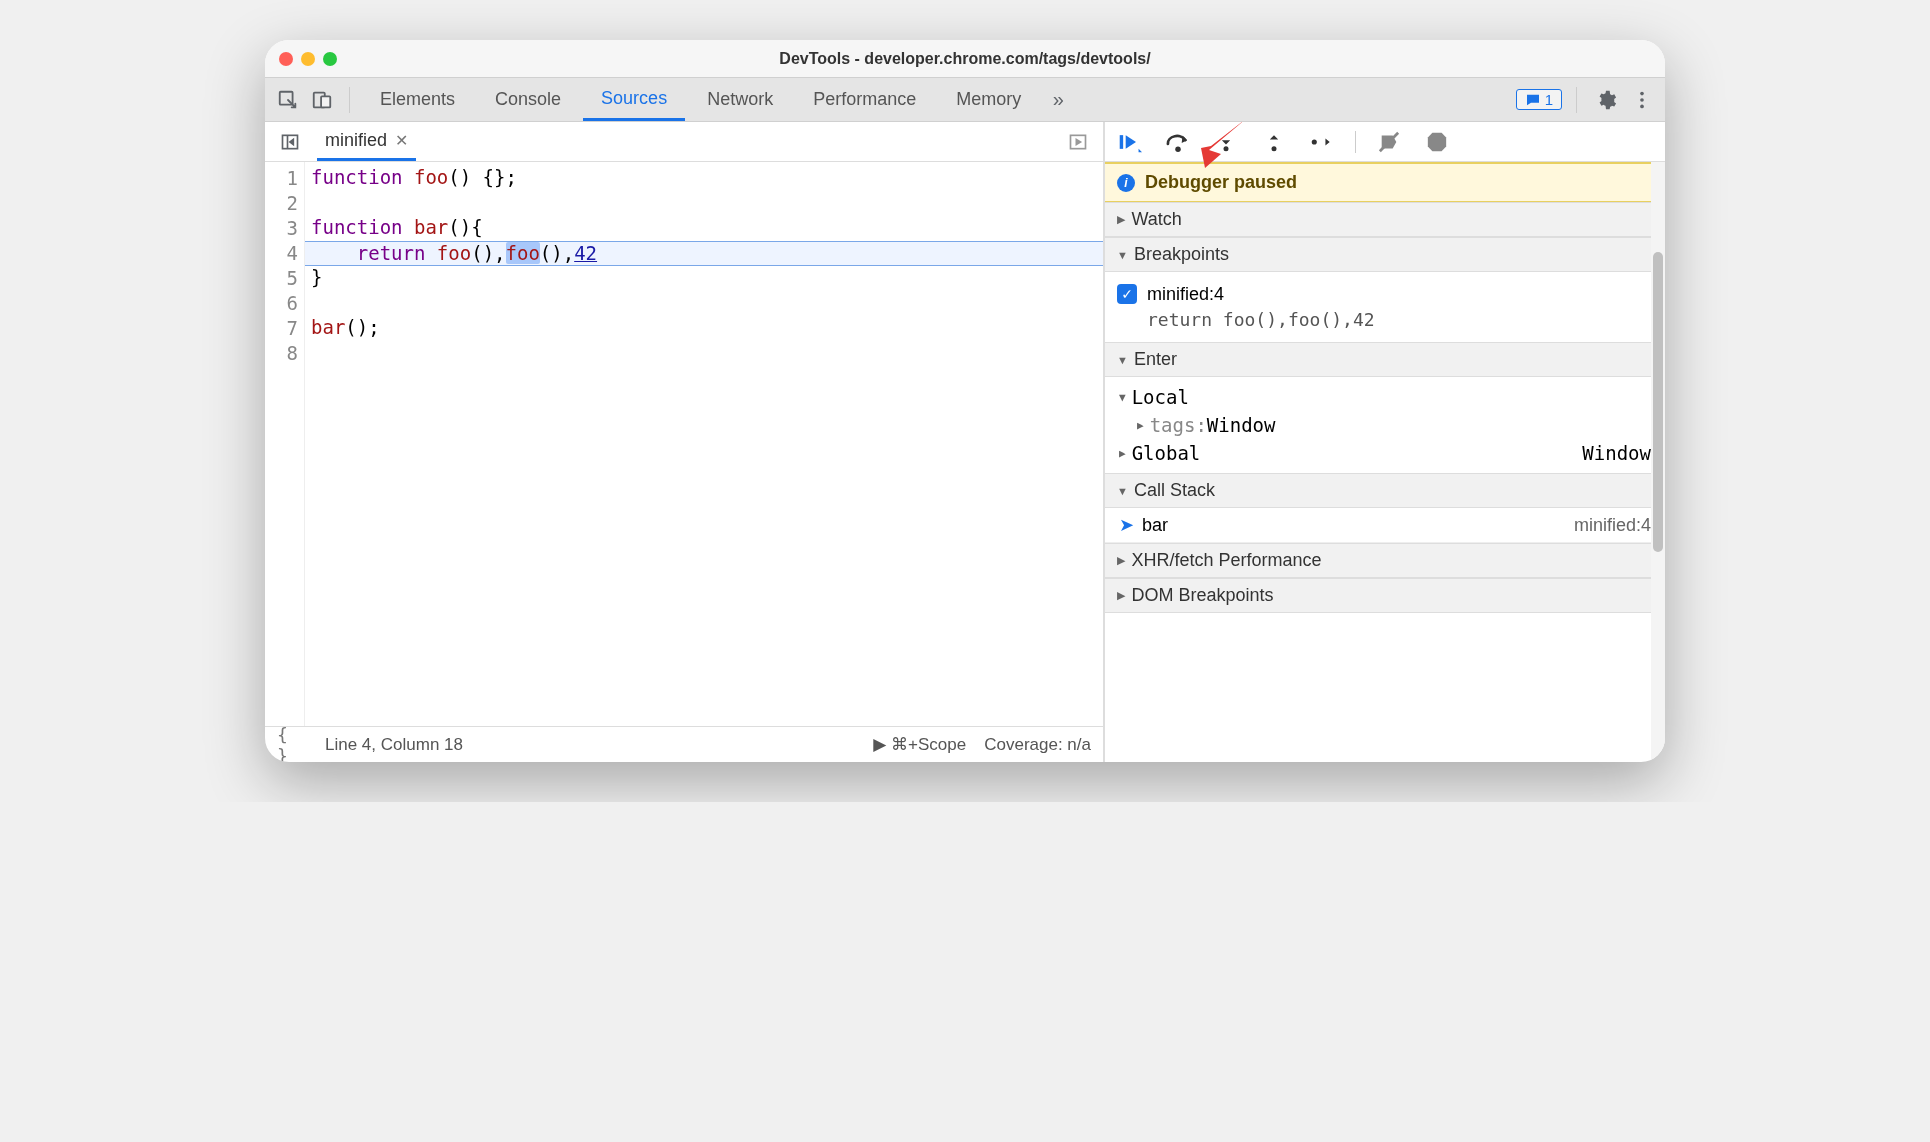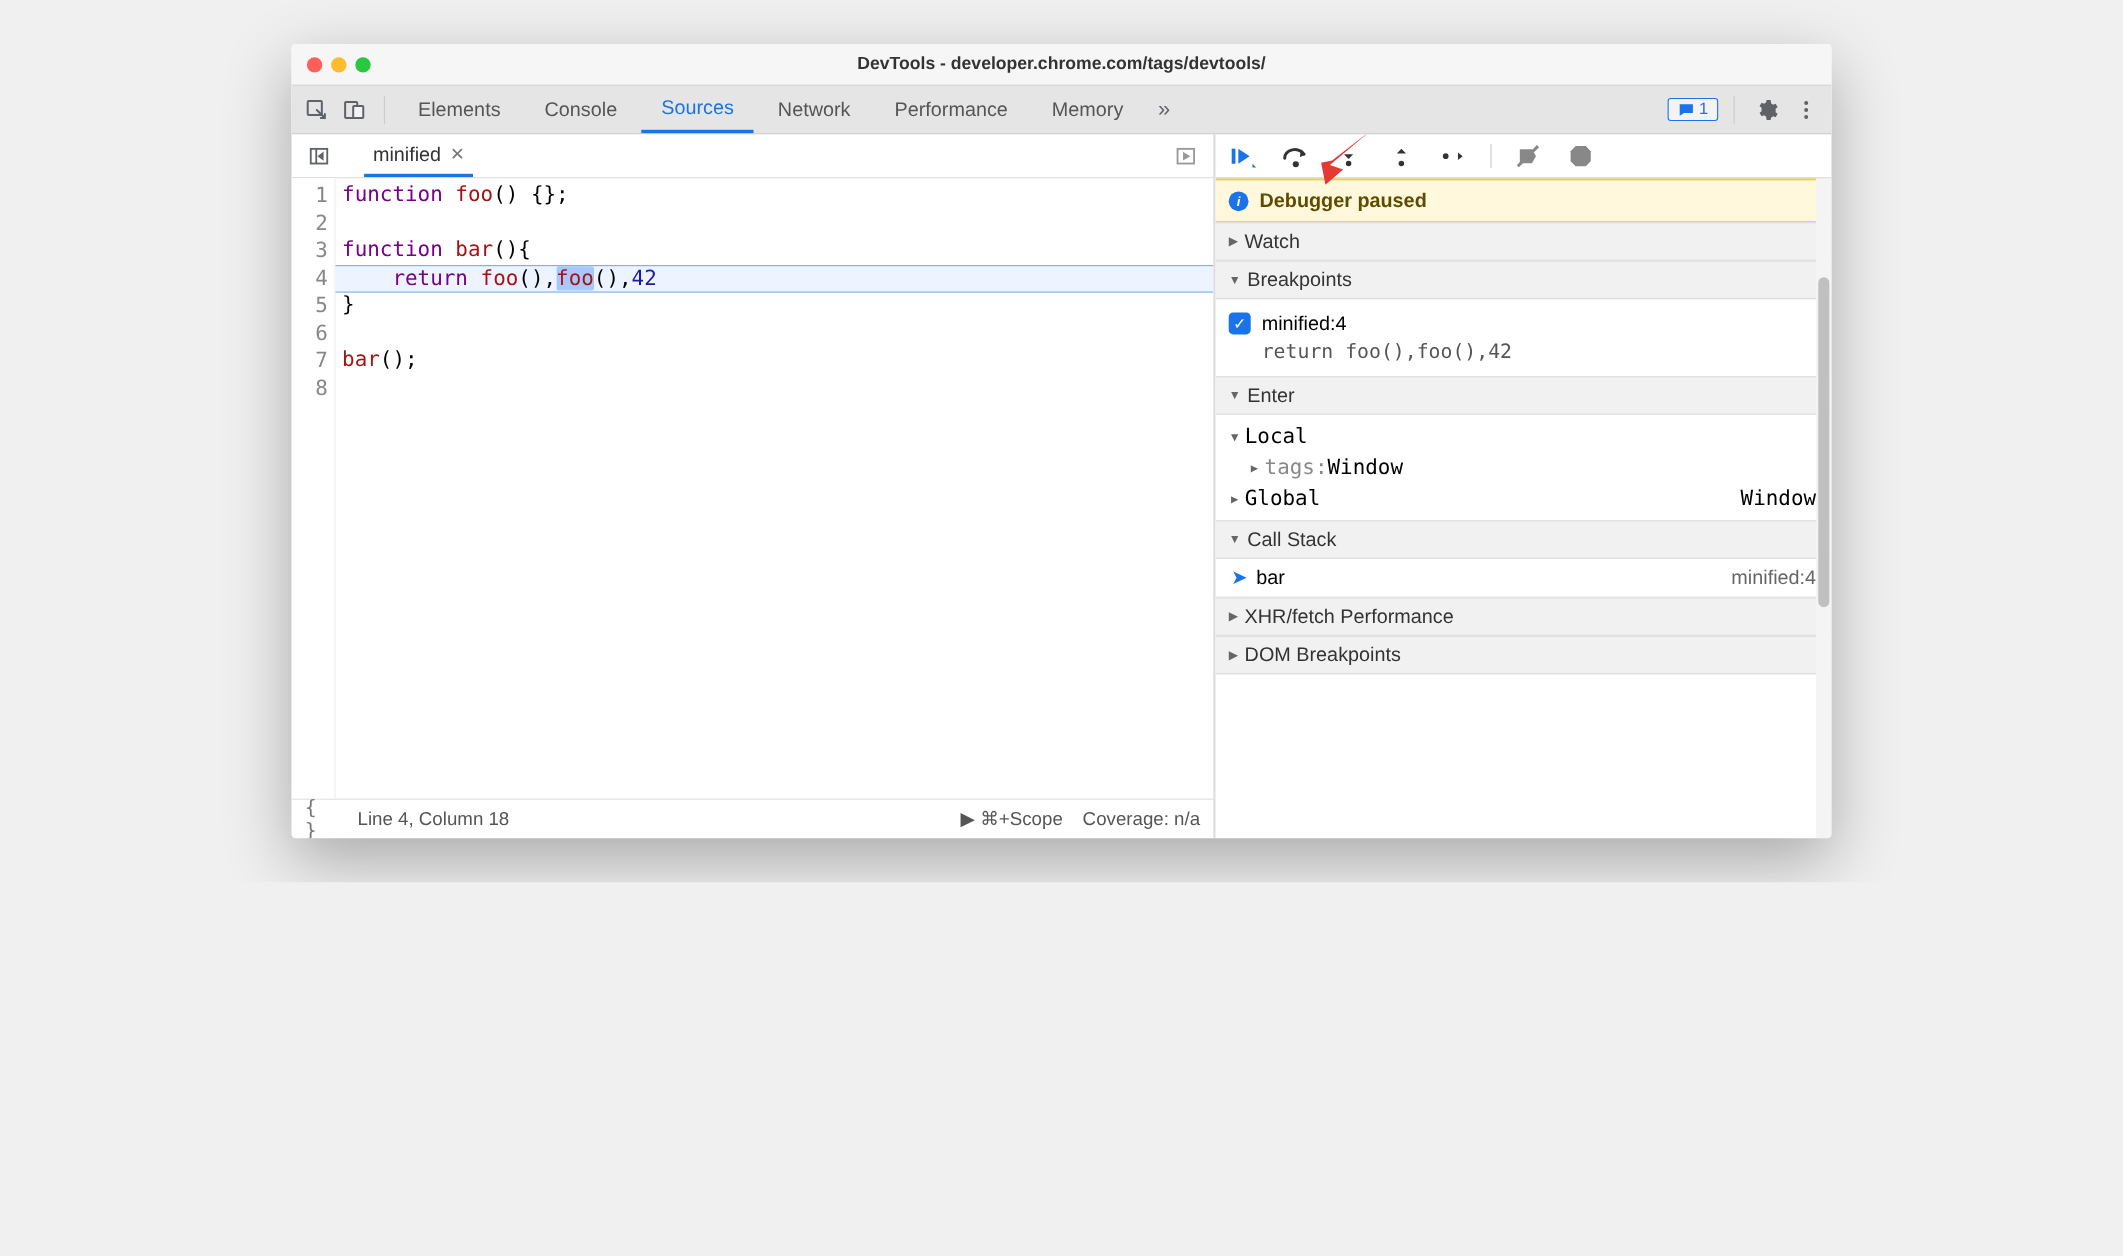--- a/index.html
+++ b/index.html
@@ -7,21 +7,21 @@
   font-family: -apple-system, BlinkMacSystemFont, "Segoe UI", sans-serif;
   background: #f0f0f0;
   display: flex;
   justify-content: center;
   align-items: flex-start;
   padding: 40px;
 }
 .window {
   width: 1400px;
   background: #fff;
-  border-radius: 4px;
+  border-radius: 24px;
   box-shadow: 0 20px 60px rgba(0,0,0,0.3);
   overflow: hidden;
   position: relative;
 }
 .titlebar {
   height: 38px;
   display: flex;
   align-items: center;
   position: relative;
   background: #f6f6f6;
@@ -81,21 +81,21 @@
 }
 .left-pane { flex: 1; display:flex; flex-direction:column; border-right: 2px solid #ddd; }
 .right-pane { width: 560px; display:flex; flex-direction:column; overflow-y:auto; position:relative; }
 
 .file-tabs {
   display: flex;
   align-items: center;
   height: 40px;
   border-bottom: 1px solid #ddd;
   padding: 0 10px;
-  gap: 26px;
+  gap: 12px;
 }
 .file-tab {
   display: flex;
   align-items: center;
   gap: 8px;
   font-size: 18px;
   color: #333;
   padding: 0 8px;
   height: 100%;
   border-bottom: 3px solid #1a73e8;
@@ -122,21 +122,21 @@
   padding-top: 4px;
 }
 .code-lines {
   flex:1;
   padding-top: 4px;
   position: relative;
 }
 .code-line { height: 25px; white-space: pre; padding-left: 6px; }
 .kw { color:#708; }
 .fn { color:#a31515; }
-.num { color:#1a1aa6; }
+.num { color:#1a1aa6;text-decoration:underline; }
 .curline {
   background: linear-gradient(#eef4ff, #eef4ff);
   border-top: 1px solid #7aa7e8;
   border-bottom: 1px solid #7aa7e8;
 }
 .highlight-token { background:#a8c7fa; border-radius:2px; }
 
 .statusbar {
   height: 36px;
   border-top: 1px solid #ddd;

